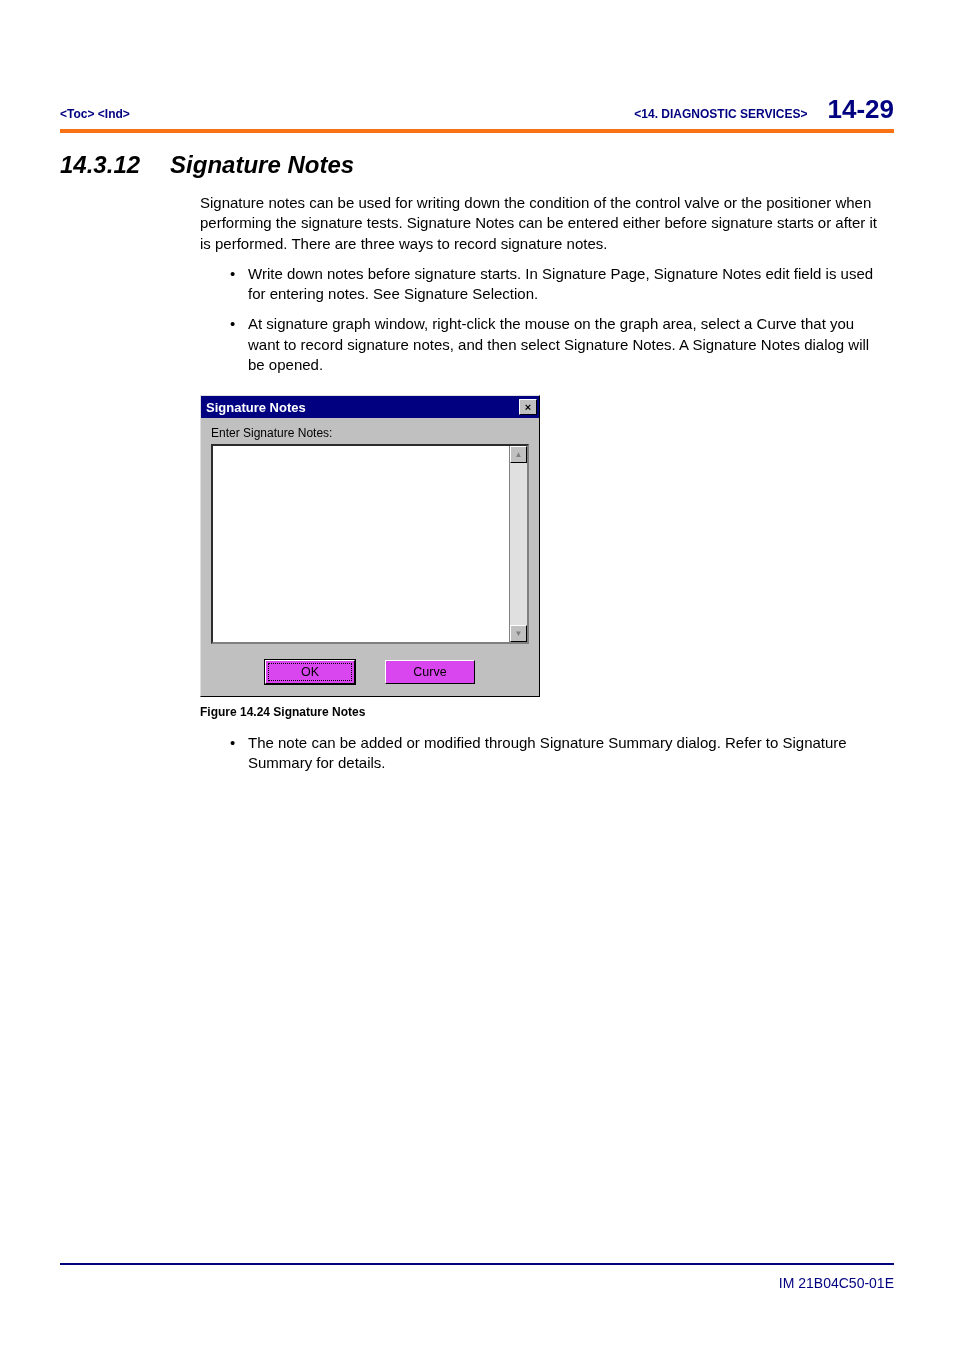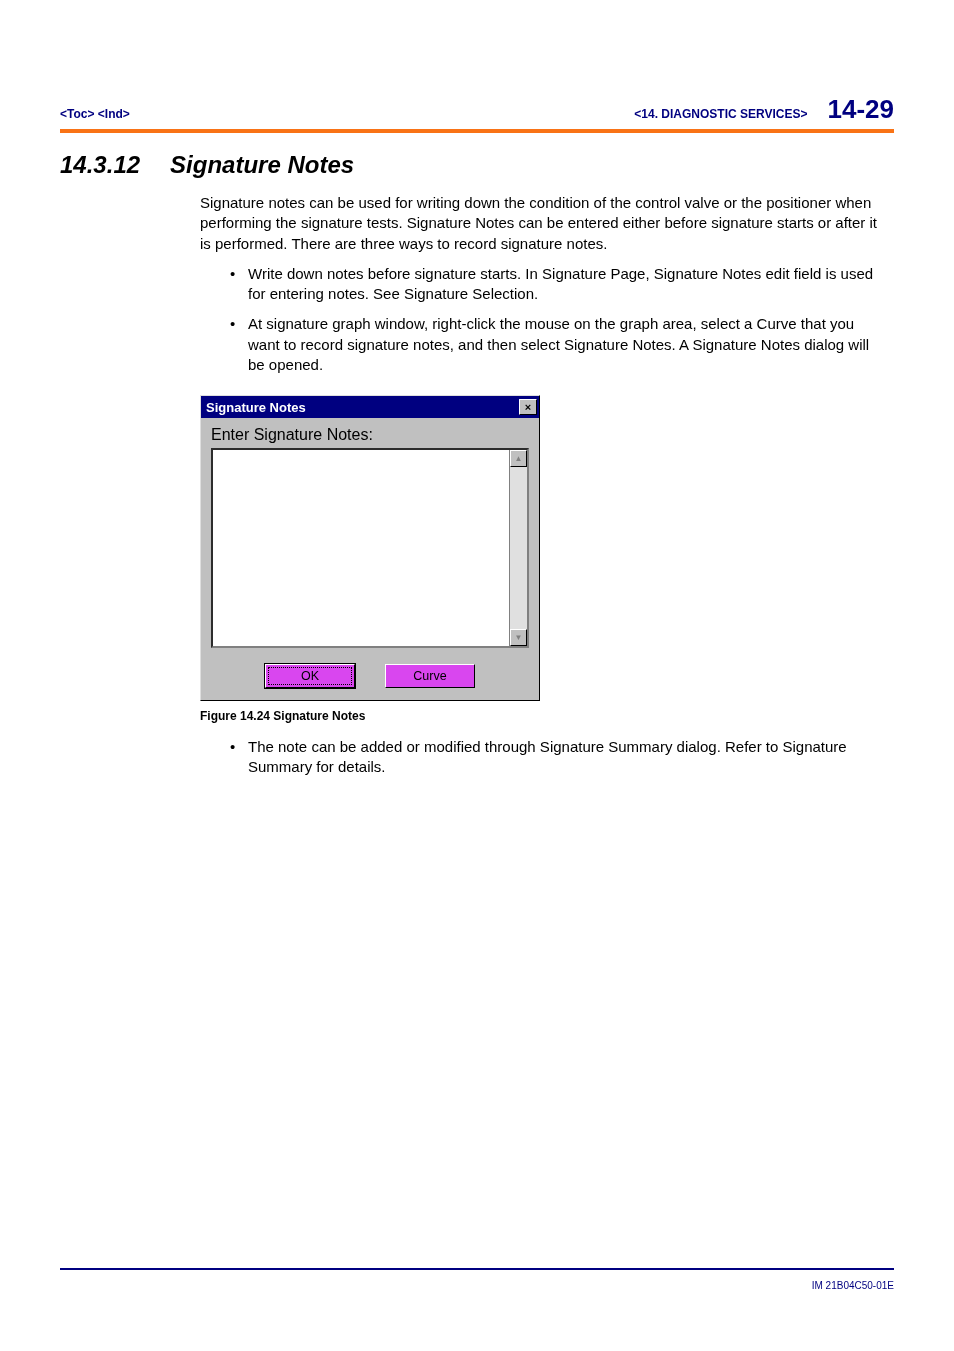--- a/index.html
+++ b/index.html
@@ -131,21 +131,21 @@
       display: flex;
       align-items: center;
       justify-content: center;
       color: #000;
       line-height: 1;
     }
     .dialog-body {
       padding: 8px 10px 12px 10px;
     }
     .dialog-label {
-      font-size: 16px;
+      font-size: 12px;
       color: #000;
       margin-bottom: 4px;
     }
     .textarea-wrap {
       display: flex;
       background: #fff;
       border: 2px inset #808080;
       height: 200px;
     }
     .textarea-main {
@@ -207,21 +207,21 @@
       margin-bottom: 14px;
     }
     .footer {
       position: absolute;
       bottom: 60px;
       left: 60px;
       right: 60px;
       border-top: 2px solid #000080;
       padding-top: 10px;
       text-align: right;
-      font-size: 10px;
+      font-size: 14px;
       color: #000080;
     }
   </style>
 </head>
 <body>
 
 <div class="page">
 
   <div class="header-row">
     <div class="header-left">

